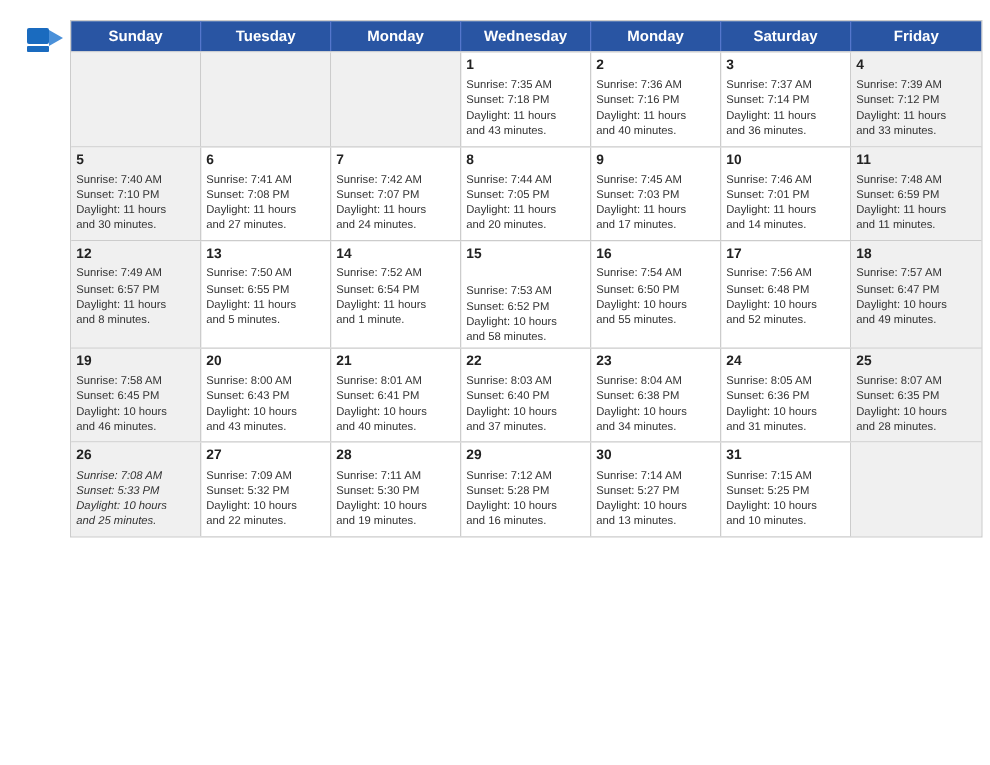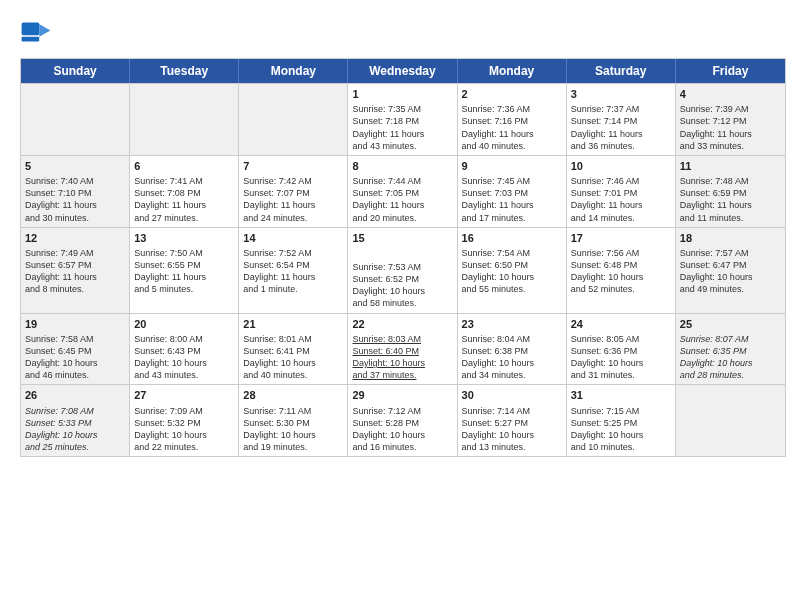--- a/index.html
+++ b/index.html
@@ -8,21 +8,20 @@
       background: #fff;
       width: 792px;
       height: 612px;
       overflow: hidden;
     }
     .page {
       width: 792px;
       height: 440px;
       padding: 16px 6px 10px 20px;
       display: flex;
-      flex-direction: column;
     }
     .header {
       display: flex;
       align-items: flex-start;
       justify-content: space-between;
       margin-bottom: 10px;
     }
     .logo {
       display: flex;
       align-items: center;
@@ -295,42 +294,42 @@
           </div>
           <div class="cal-cell">
             <span class="day-num">21</span>
             <div class="cal-cell-text" style="white-space: pre-line;">Sunrise: 8:01 AM
 Sunset: 6:41 PM
 Daylight: 10 hours
 and 40 minutes.</div>
           </div>
           <div class="cal-cell">
             <span class="day-num">22</span>
-            <div class="cal-cell-text" style="white-space: pre-line; text-decoration: underline;">Sunrise: 8:03 AM
+            <div class="cal-cell-text" style="white-space: pre-line;">Sunrise: 8:03 AM
 Sunset: 6:40 PM
 Daylight: 10 hours
 and 37 minutes.</div>
           </div>
           <div class="cal-cell">
             <span class="day-num">23</span>
             <div class="cal-cell-text" style="white-space: pre-line;">Sunrise: 8:04 AM
 Sunset: 6:38 PM
 Daylight: 10 hours
 and 34 minutes.</div>
           </div>
           <div class="cal-cell">
             <span class="day-num">24</span>
             <div class="cal-cell-text" style="white-space: pre-line;">Sunrise: 8:05 AM
 Sunset: 6:36 PM
 Daylight: 10 hours
 and 31 minutes.</div>
           </div>
           <div class="cal-cell shaded">
             <span class="day-num">25</span>
-            <div class="cal-cell-text" style="white-space: pre-line; font-style: italic;">Sunrise: 8:07 AM
+            <div class="cal-cell-text" style="white-space: pre-line;">Sunrise: 8:07 AM
 Sunset: 6:35 PM
 Daylight: 10 hours
 and 28 minutes.</div>
           </div>
         </div>
         <div class="cal-week">
           <div class="cal-cell shaded">
             <span class="day-num">26</span>
             <div class="cal-cell-text" style="white-space: pre-line; font-style: italic;">Sunrise: 7:08 AM
 Sunset: 5:33 PM

